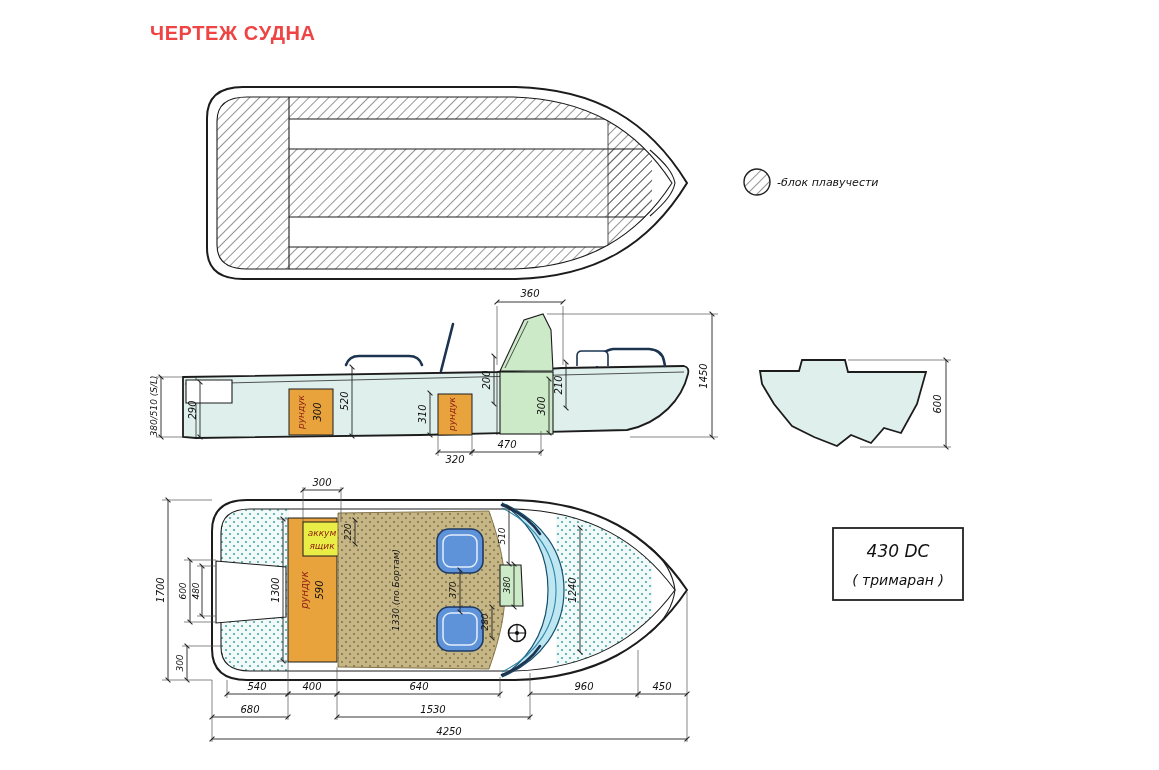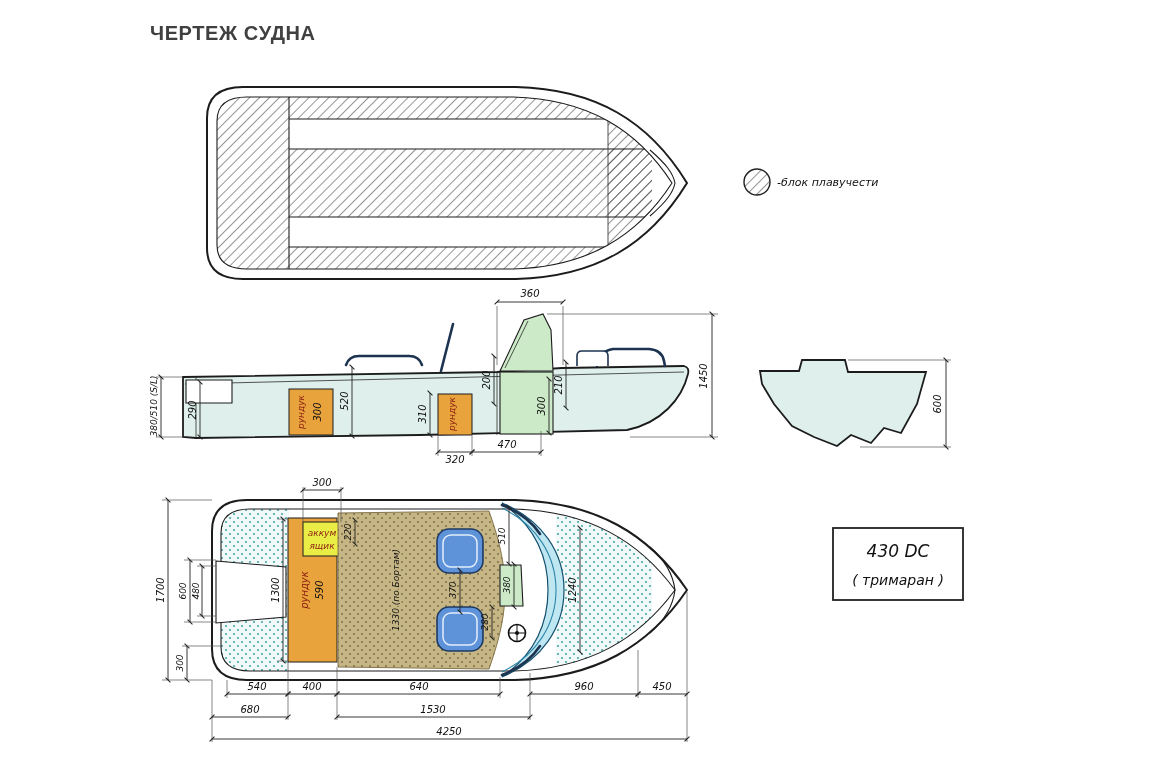--- a/index.html
+++ b/index.html
@@ -3,21 +3,21 @@
 <meta charset="utf-8">
 <style>
   html,body { margin:0; padding:0; background:#ffffff; }
   .canvas {
     position:relative; width:1159px; height:770px; background:#ffffff;
     font-family:"Liberation Sans", sans-serif; overflow:hidden;
   }
   .page-title {
     position:absolute; left:150px; top:22px;
     font-size:20px; font-weight:600; letter-spacing:.6px;
-    color:#404040;
+    color:#ef4444;
   }
   svg { position:absolute; left:0; top:0; }
   .outline   { fill:#ffffff; stroke:#1c1c1c; stroke-width:2; }
   .innerline { fill:none; stroke:#1c1c1c; stroke-width:1.1; }
   .thin      { fill:none; stroke:#1c1c1c; stroke-width:1.1; }
   .hair      { fill:none; stroke:#2a2a2a; stroke-width:.8; }
   .hull      { fill:#dff0ec; stroke:#1c1c1c; stroke-width:1.8; }
   .glass     { fill:#cdeac8; stroke:#1c1c1c; stroke-width:1.1; }
   .orange    { fill:#e8a33c; stroke:#1c1c1c; stroke-width:1; }
   .yellow    { fill:#e9ed46; stroke:#1c1c1c; stroke-width:1; }

